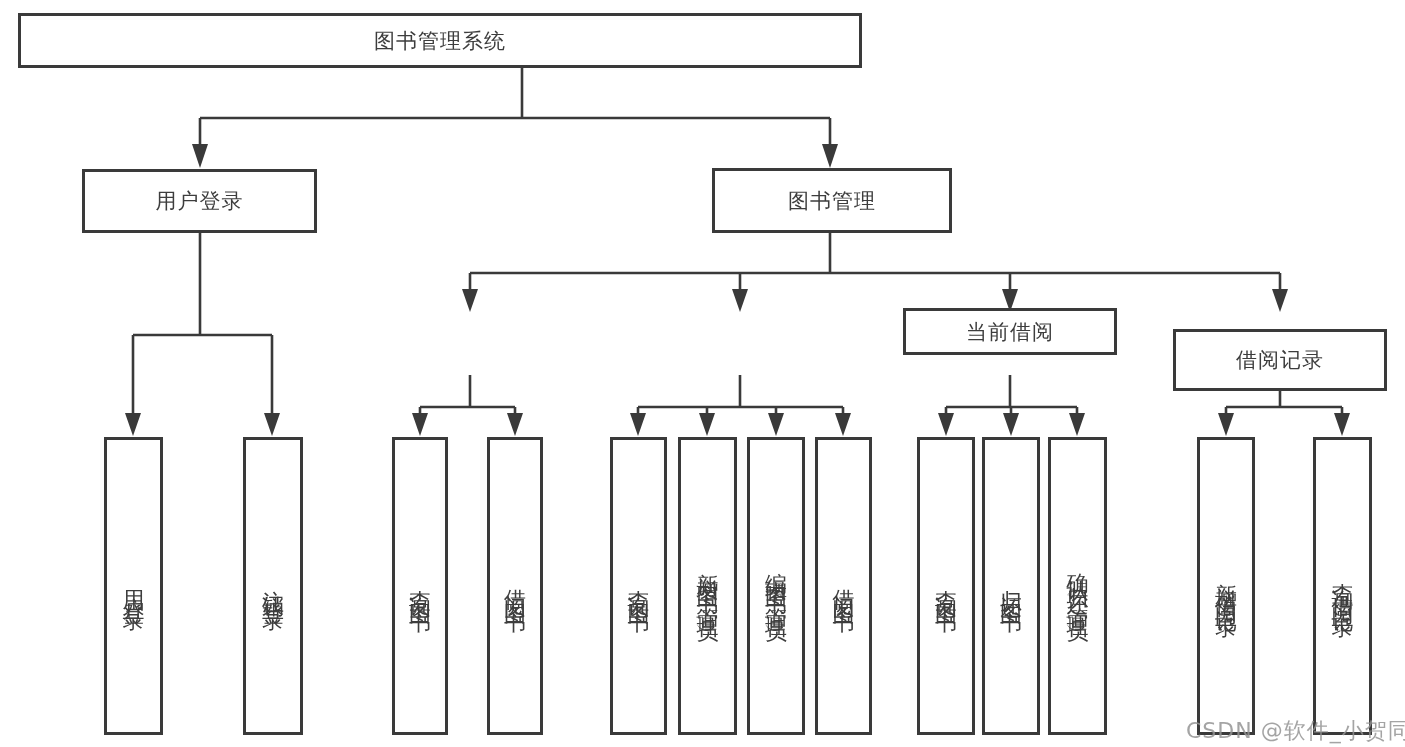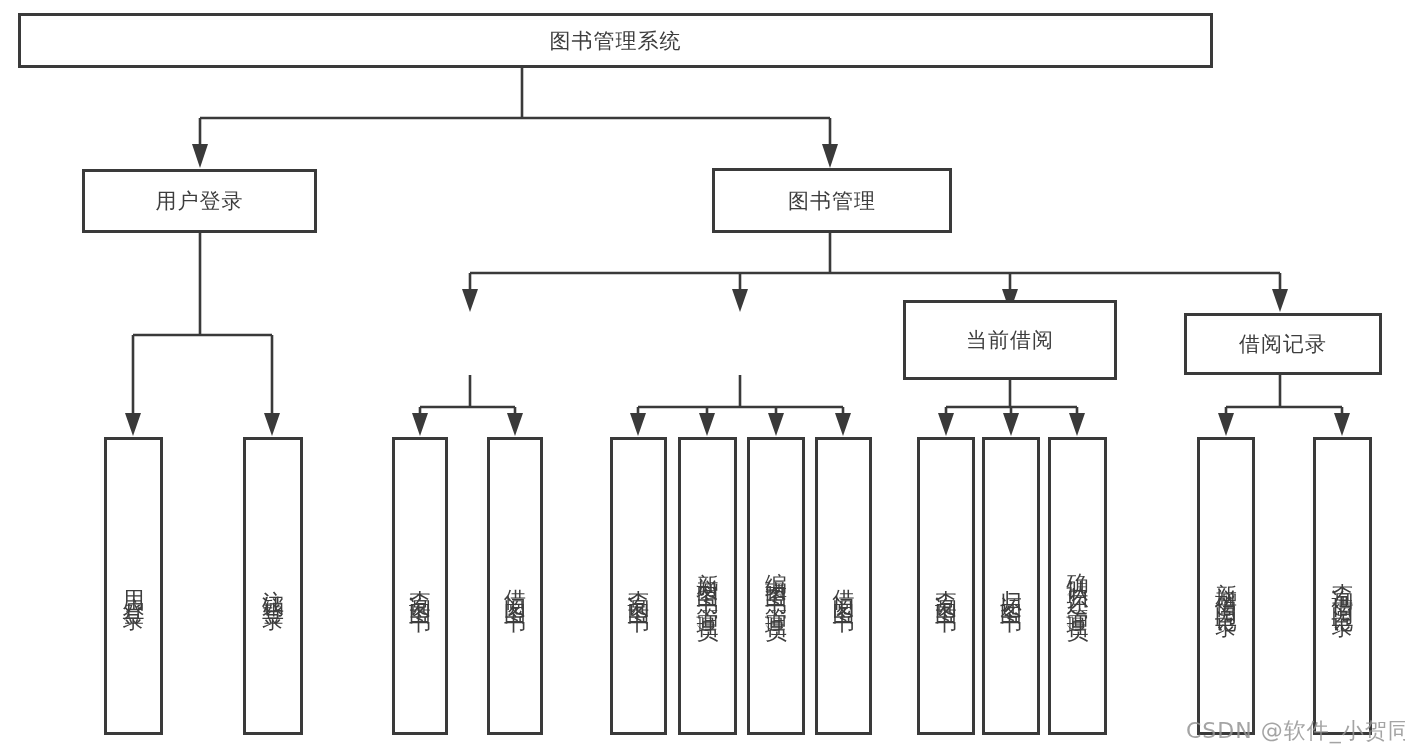--- a/index.html
+++ b/index.html
@@ -41,27 +41,27 @@
     letter-spacing: 1px;
     white-space: nowrap;
   }
   .v-node {
     writing-mode: vertical-rl;
     font-size: 22px;
     letter-spacing: 7px;
     line-height: 1.1;
   }
   
-  .n-root { left: 18px;  top: 13px;  width: 1195px; height: 55px; }
+  .n-root { left: 18px;  top: 13px;  width: 844px; height: 55px; }
   .n-g1   { left: 82px;  top: 169px; width: 235px;  height: 64px; }
   .n-g2   { left: 712px; top: 168px; width: 240px;  height: 65px; }
   .n-s1   { left: 362px; top: 313px; width: 215px;  height: 62px; }
   .n-s2   { left: 632px; top: 313px; width: 215px;  height: 62px; }
-  .n-s3   { left: 903px; top: 300px; width: 214px;  height: 80px; }
-  .n-s4   { left: 1173px;top: 313px; width: 198px;  height: 62px; margin-left: 11px; }
+  .n-s3   { left: 903px; top: 308px; width: 214px;  height: 47px; }
+  .n-s4   { left: 1173px;top: 329px; width: 214px;  height: 62px; }
   .leaf   { top: 437px;  height: 298px; }
   .n-l1  { left: 104px;  width: 59px; }
   .n-l2  { left: 243px;  width: 60px; }
   .n-l3  { left: 392px;  width: 56px; }
   .n-l4  { left: 487px;  width: 56px; }
   .n-l5  { left: 610px;  width: 57px; }
   .n-l6  { left: 678px;  width: 59px; }
   .n-l7  { left: 747px;  width: 58px; }
   .n-l8  { left: 815px;  width: 57px; }
   .n-l9  { left: 917px;  width: 58px; }

